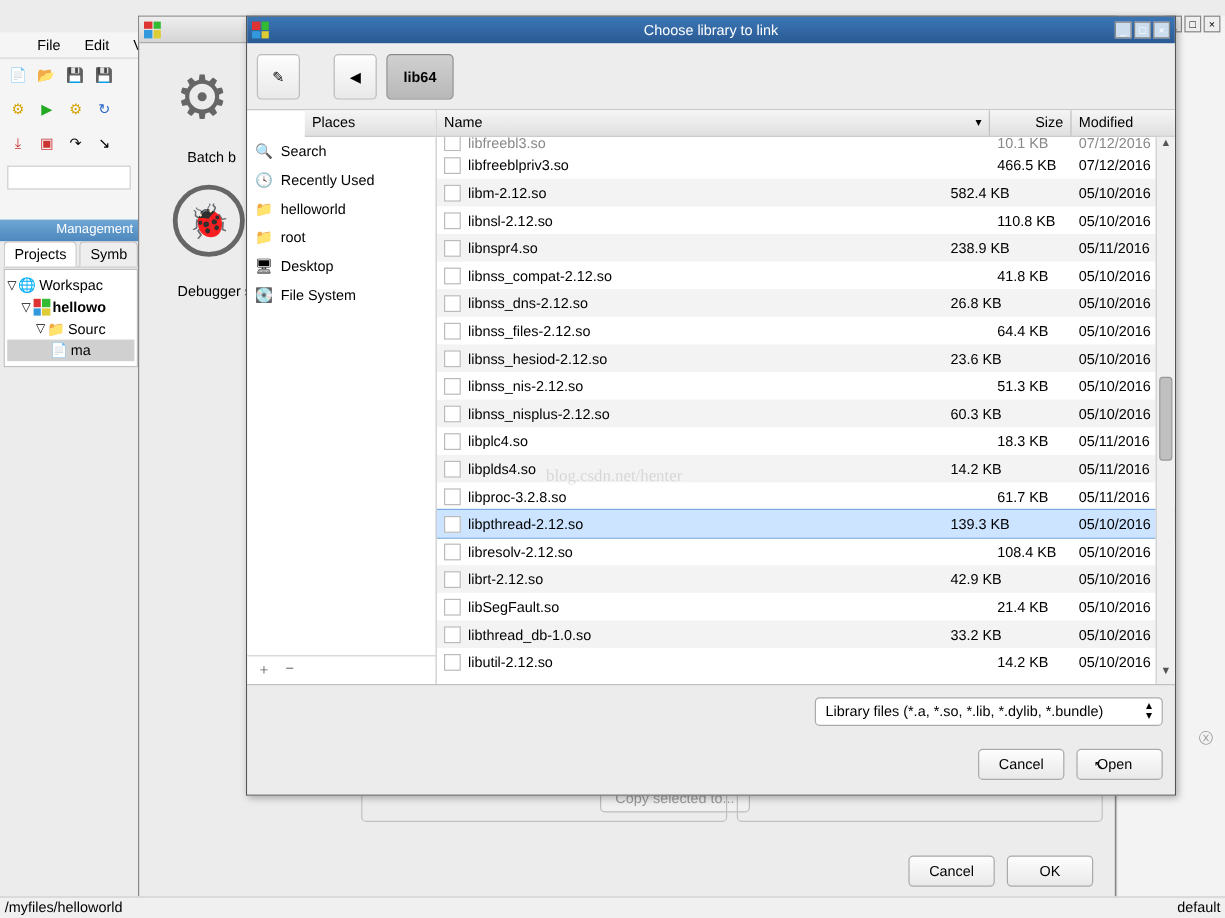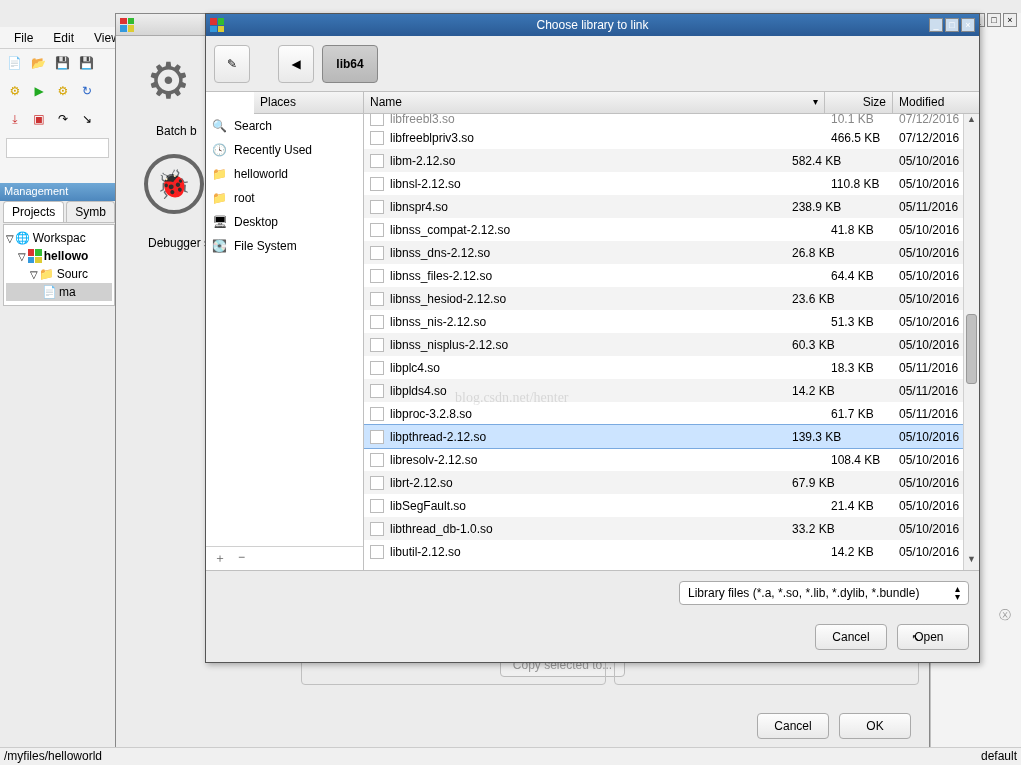--- a/index.html
+++ b/index.html
@@ -1,25 +1,25 @@
 <!DOCTYPE html>
 <html><head>
 <meta charset="utf-8">
 <style>
   * { box-sizing: border-box; margin: 0; padding: 0; font-family: sans-serif; font-size: 12px; }
   body { background: #ececec; width: 1021px; height: 765px; overflow: hidden; position: relative; }
 
   
-  .main-menubar { position: absolute; top: 27px; left: 0; width: 129px; height: 22px; background: #f5f5f5; border-bottom: 1px solid #d0d0d0; display: flex; align-items: center; padding-left: 4px; }
+  .main-menubar { position: absolute; top: 27px; left: 0; width: 129px; height: 22px; background: #f5f5f5; border-bottom: 1px solid #d0d0d0; display: flex; align-items: center; padding-left: 21px; }
   .main-menubar span { padding: 2px 10px; }
   .main-toolbar { position: absolute; top: 49px; left: 0; width: 115px; height: 140px; background: #f5f5f5; }
   .toolbar-row { display: flex; gap: 6px; padding: 5px 6px; }
   .tb-ico { width: 18px; height: 18px; display: flex; align-items: center; justify-content: center; }
 
-  .mgmt-bar { position: absolute; top: 183px; left: 0; width: 115px; height: 18px; background: linear-gradient(#6fa8d6,#4d87bd); color: white; font-size: 11px; padding: 2px 4px; }
+  .mgmt-bar { position: absolute; top: 183px; left: 0; width: 115px; height: 18px; background: linear-gradient(#6fa8d6,#4d87bd); color: white; font-size: 11px; padding: 2px 4px; text-align: right; }
   .tabs-row { position: absolute; top: 201px; left: 3px; width: 112px; height: 22px; display: flex; border-bottom: 1px solid #c0c0c0; }
   .tab { padding: 3px 8px; border: 1px solid #c0c0c0; border-bottom: none; background: #fff; border-top-left-radius: 4px; border-top-right-radius: 4px; margin-right: 2px; }
   .tree { position: absolute; top: 224px; left: 3px; width: 112px; background: #fff; border: 1px solid #c0c0c0; padding: 4px 2px; font-size: 12px; }
   .tree-row { display: flex; align-items: center; gap: 2px; padding: 2px 0; white-space: nowrap; overflow: hidden; }
   .indent1 { padding-left: 12px; }
   .indent2 { padding-left: 24px; }
   .indent3 { padding-left: 36px; }
   .tri { font-size: 10px; }
   .tree .sel { background: #d0d0d0; }
 
@@ -370,21 +370,21 @@
               <span>libresolv-2.12.so</span>
             </div>
             <div class="fc-size">108.4 KB</div>
             <div class="fc-mod">05/10/2016</div>
           </div>
           <div class="file-row alt">
             <div class="fc-name">
               <span class="fileico"></span>
               <span>librt-2.12.so</span>
             </div>
-            <div class="fc-size">67.9 KB</div>
+            <div class="fc-size">42.9 KB</div>
             <div class="fc-mod">05/10/2016</div>
           </div>
           <div class="file-row">
             <div class="fc-name">
               <span class="fileico"></span>
               <span>libSegFault.so</span>
             </div>
             <div class="fc-size">21.4 KB</div>
             <div class="fc-mod">05/10/2016</div>
           </div>

